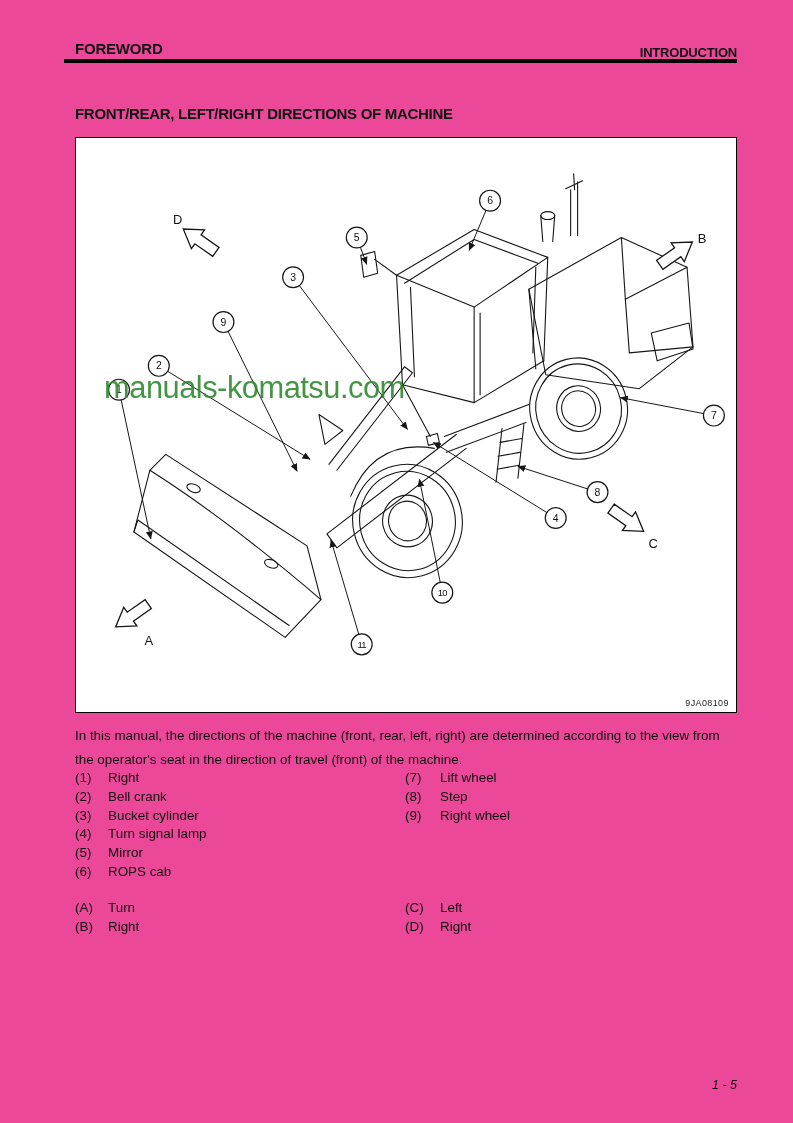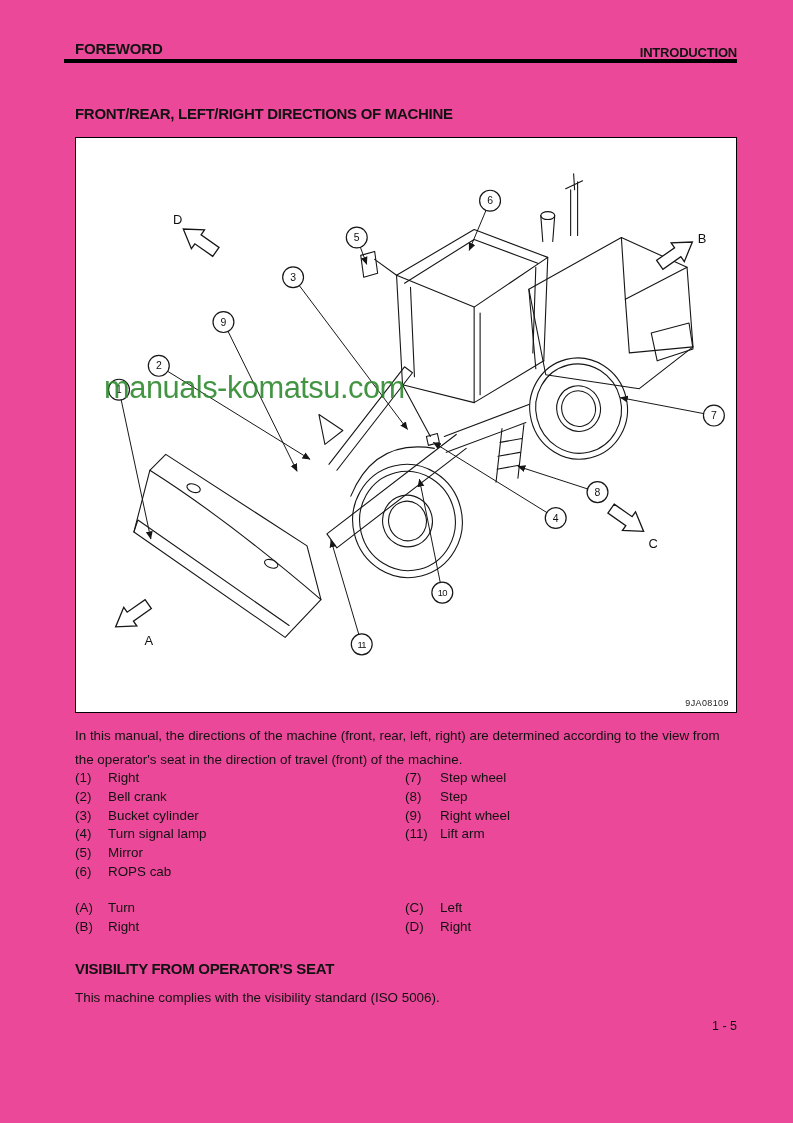--- a/index.html
+++ b/index.html
@@ -40,21 +40,21 @@
   #parts-right{left:405px;top:770px;width:330px;}
   #parts-right .list-num{width:35px;flex:0 0 35px;}
   #dirs-left{left:75px;top:900px;width:320px;}
   #dirs-right{left:405px;top:900px;width:330px;}
   #dirs-right .list-num{width:35px;flex:0 0 35px;}
   
   #title2{top:960px;}
   #vis-line1{top:986px;}
   #vis-line2{top:1006px;}
   
-  .page-num{position:absolute;right:56px;top:1019px;font-size:12.5px;}
+  .page-num{position:absolute;right:56px;top:1078px;font-size:12.5px;font-style:italic;}
 </style>
 </head>
 <body>
 
 <div class="page">
 
   <div class="hdr-left">FOREWORD</div>
   <div class="hdr-right">INTRODUCTION</div>
   <div class="hdr-rule"></div>
 
@@ -203,34 +203,30 @@
         <span>Mirror</span>
       </div>
       <div class="list-row">
         <span class="list-num">(6)</span>
         <span>ROPS cab</span>
       </div>
     </div>
   <div class="list-col" id="parts-right">
       <div class="list-row">
         <span class="list-num">(7)</span>
-        <span>Step wheel</span>
+        <span>Lift wheel</span>
       </div>
       <div class="list-row">
         <span class="list-num">(8)</span>
         <span>Step</span>
       </div>
       <div class="list-row">
         <span class="list-num">(9)</span>
         <span>Right wheel</span>
       </div>
-      <div class="list-row">
-        <span class="list-num">(11)</span>
-        <span>Lift arm</span>
-      </div>
     </div>
   <div class="list-col" id="dirs-left">
       <div class="list-row">
         <span class="list-num">(A)</span>
         <span>Turn</span>
       </div>
       <div class="list-row">
         <span class="list-num">(B)</span>
         <span>Right</span>
       </div>
@@ -239,17 +235,15 @@
       <div class="list-row">
         <span class="list-num">(C)</span>
         <span>Left</span>
       </div>
       <div class="list-row">
         <span class="list-num">(D)</span>
         <span>Right</span>
       </div>
     </div>
 
-  <div class="sec-title" id="title2">VISIBILITY FROM OPERATOR'S SEAT</div>
-  <div class="para" id="vis-line1">This machine complies with the visibility standard (ISO 5006).</div>
 
   <div class="page-num">1 - 5</div>
 </div>
 
 </body></html>

